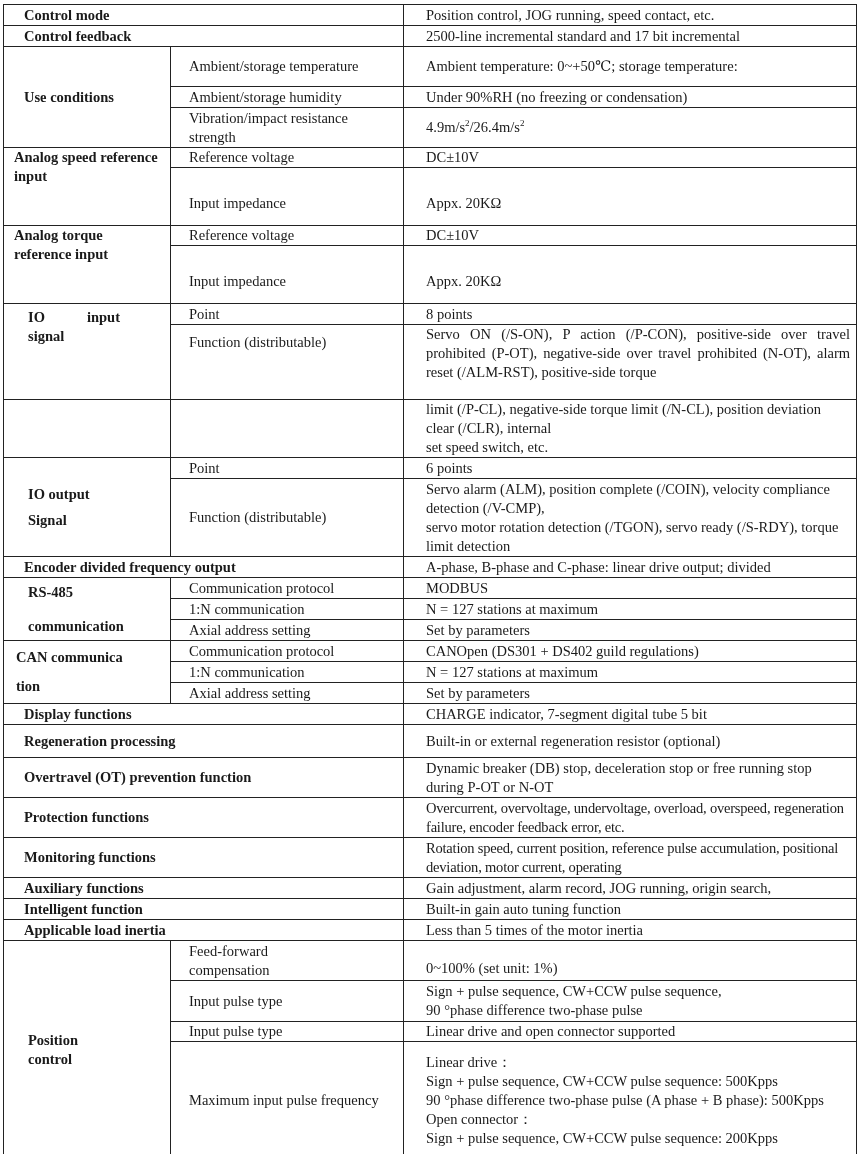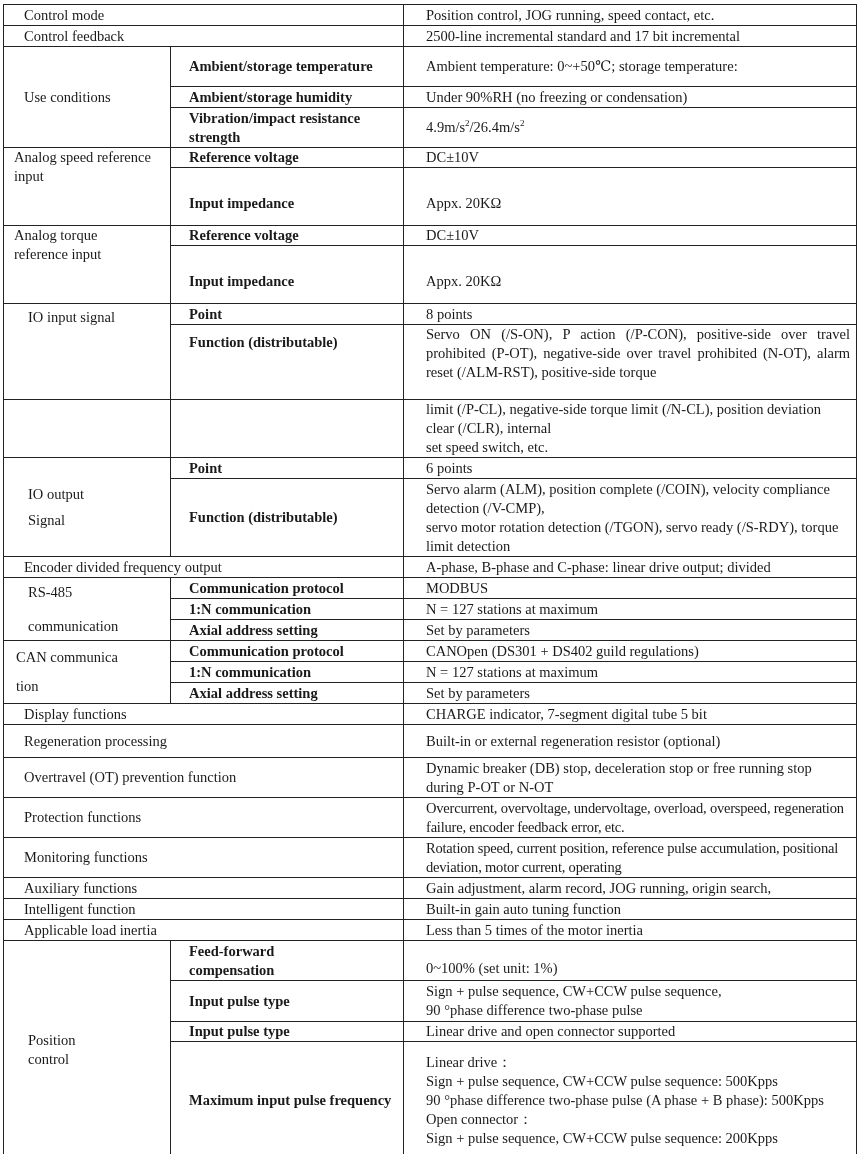--- a/index.html
+++ b/index.html
@@ -13,24 +13,24 @@
     font-size: 14.5px;
     color: #1a1a1a;
     line-height: 19px;
   }
   #spec td {
     border: 1.5px solid #222;
     padding: 0 6px 0 20px;
     vertical-align: middle;
     overflow: hidden;
   }
-  #spec td.lbl { font-weight: normal; padding-left: 20px; }
-  #spec td.grp { font-weight: normal; padding-left: 10px; vertical-align: top; }
+  #spec td.lbl { font-weight: bold; padding-left: 20px; }
+  #spec td.grp { font-weight: bold; padding-left: 10px; vertical-align: top; }
   #spec td.grp.mid { vertical-align: middle; }
-  #spec td.sub { font-weight: bold; padding-left: 18px; }
+  #spec td.sub { font-weight: normal; padding-left: 18px; }
   #spec td.val { padding-left: 22px; }
   #spec td.just { text-align: justify; text-align-last: left; }
   .pre { white-space: pre-line; }
   sup { font-size: 9px; line-height: 0; }
 </style>
 </head>
 <body>
 
 <table id="spec">
   <colgroup>

